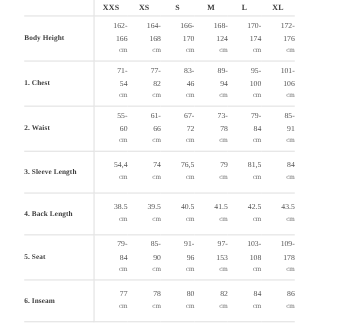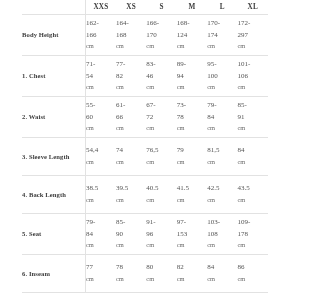--- a/index.html
+++ b/index.html
@@ -62,21 +62,21 @@
     font-weight: 700;
     font-size: 6.6px;
     letter-spacing: 0.1px;
     color: #3d3d3d;
     padding-right: 4px;
     line-height: 1.2;
   }
 
   
   td.data-cell {
-    text-align: left;
+    text-align: right;
     font-size: 7px;
     color: #555555;
     line-height: 1.65;
     padding: 5px 0 5px 0;
     white-space: nowrap;
     font-family: Liberation Serif, serif;
   }
   td.data-cell .val-line {
     display: block;
   }
@@ -129,21 +129,21 @@
             <span class="val-line">124</span>
             <span class="unit-line">cm</span>
           </td>
           <td class="data-cell">
             <span class="val-line">170-</span>
             <span class="val-line">174</span>
             <span class="unit-line">cm</span>
           </td>
           <td class="data-cell">
             <span class="val-line">172-</span>
-            <span class="val-line">297</span>
+            <span class="val-line">176</span>
             <span class="unit-line">cm</span>
           </td>
         </tr>
         <tr class="rows-3">
           <td class="row-label">1. Chest</td>
           <td class="data-cell">
             <span class="val-line">71-</span>
             <span class="val-line">54</span>
             <span class="unit-line">cm</span>
           </td>

